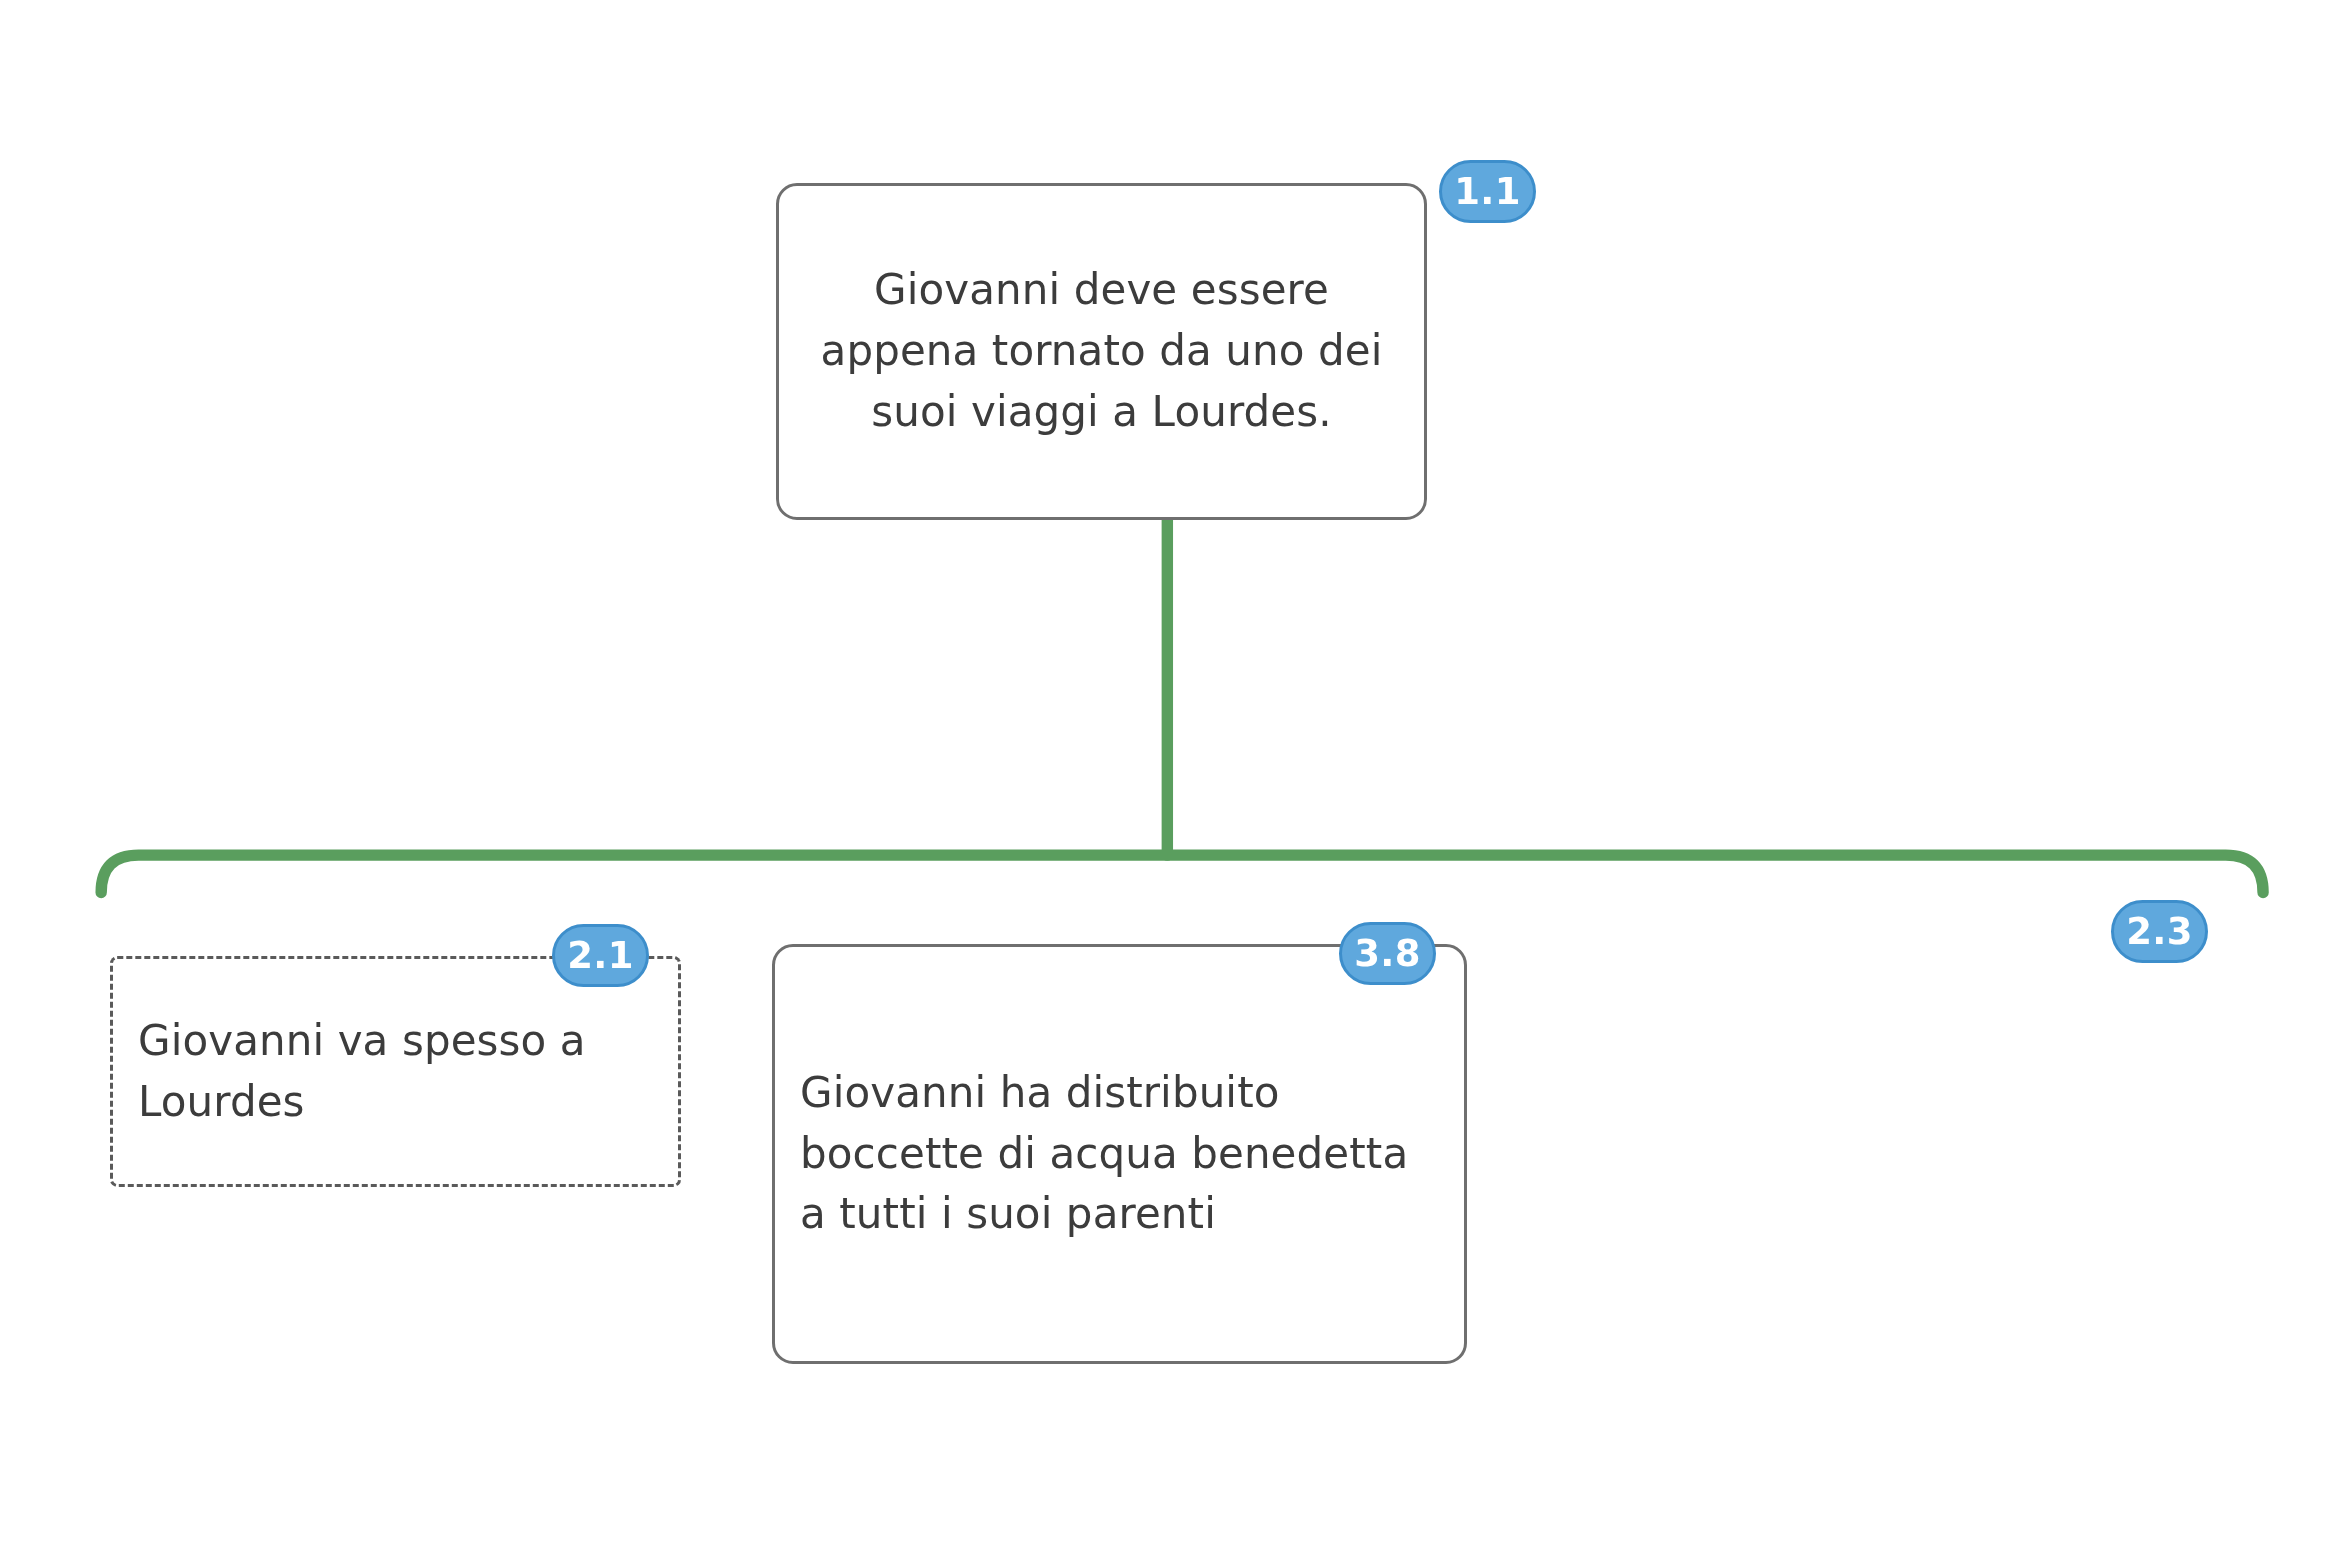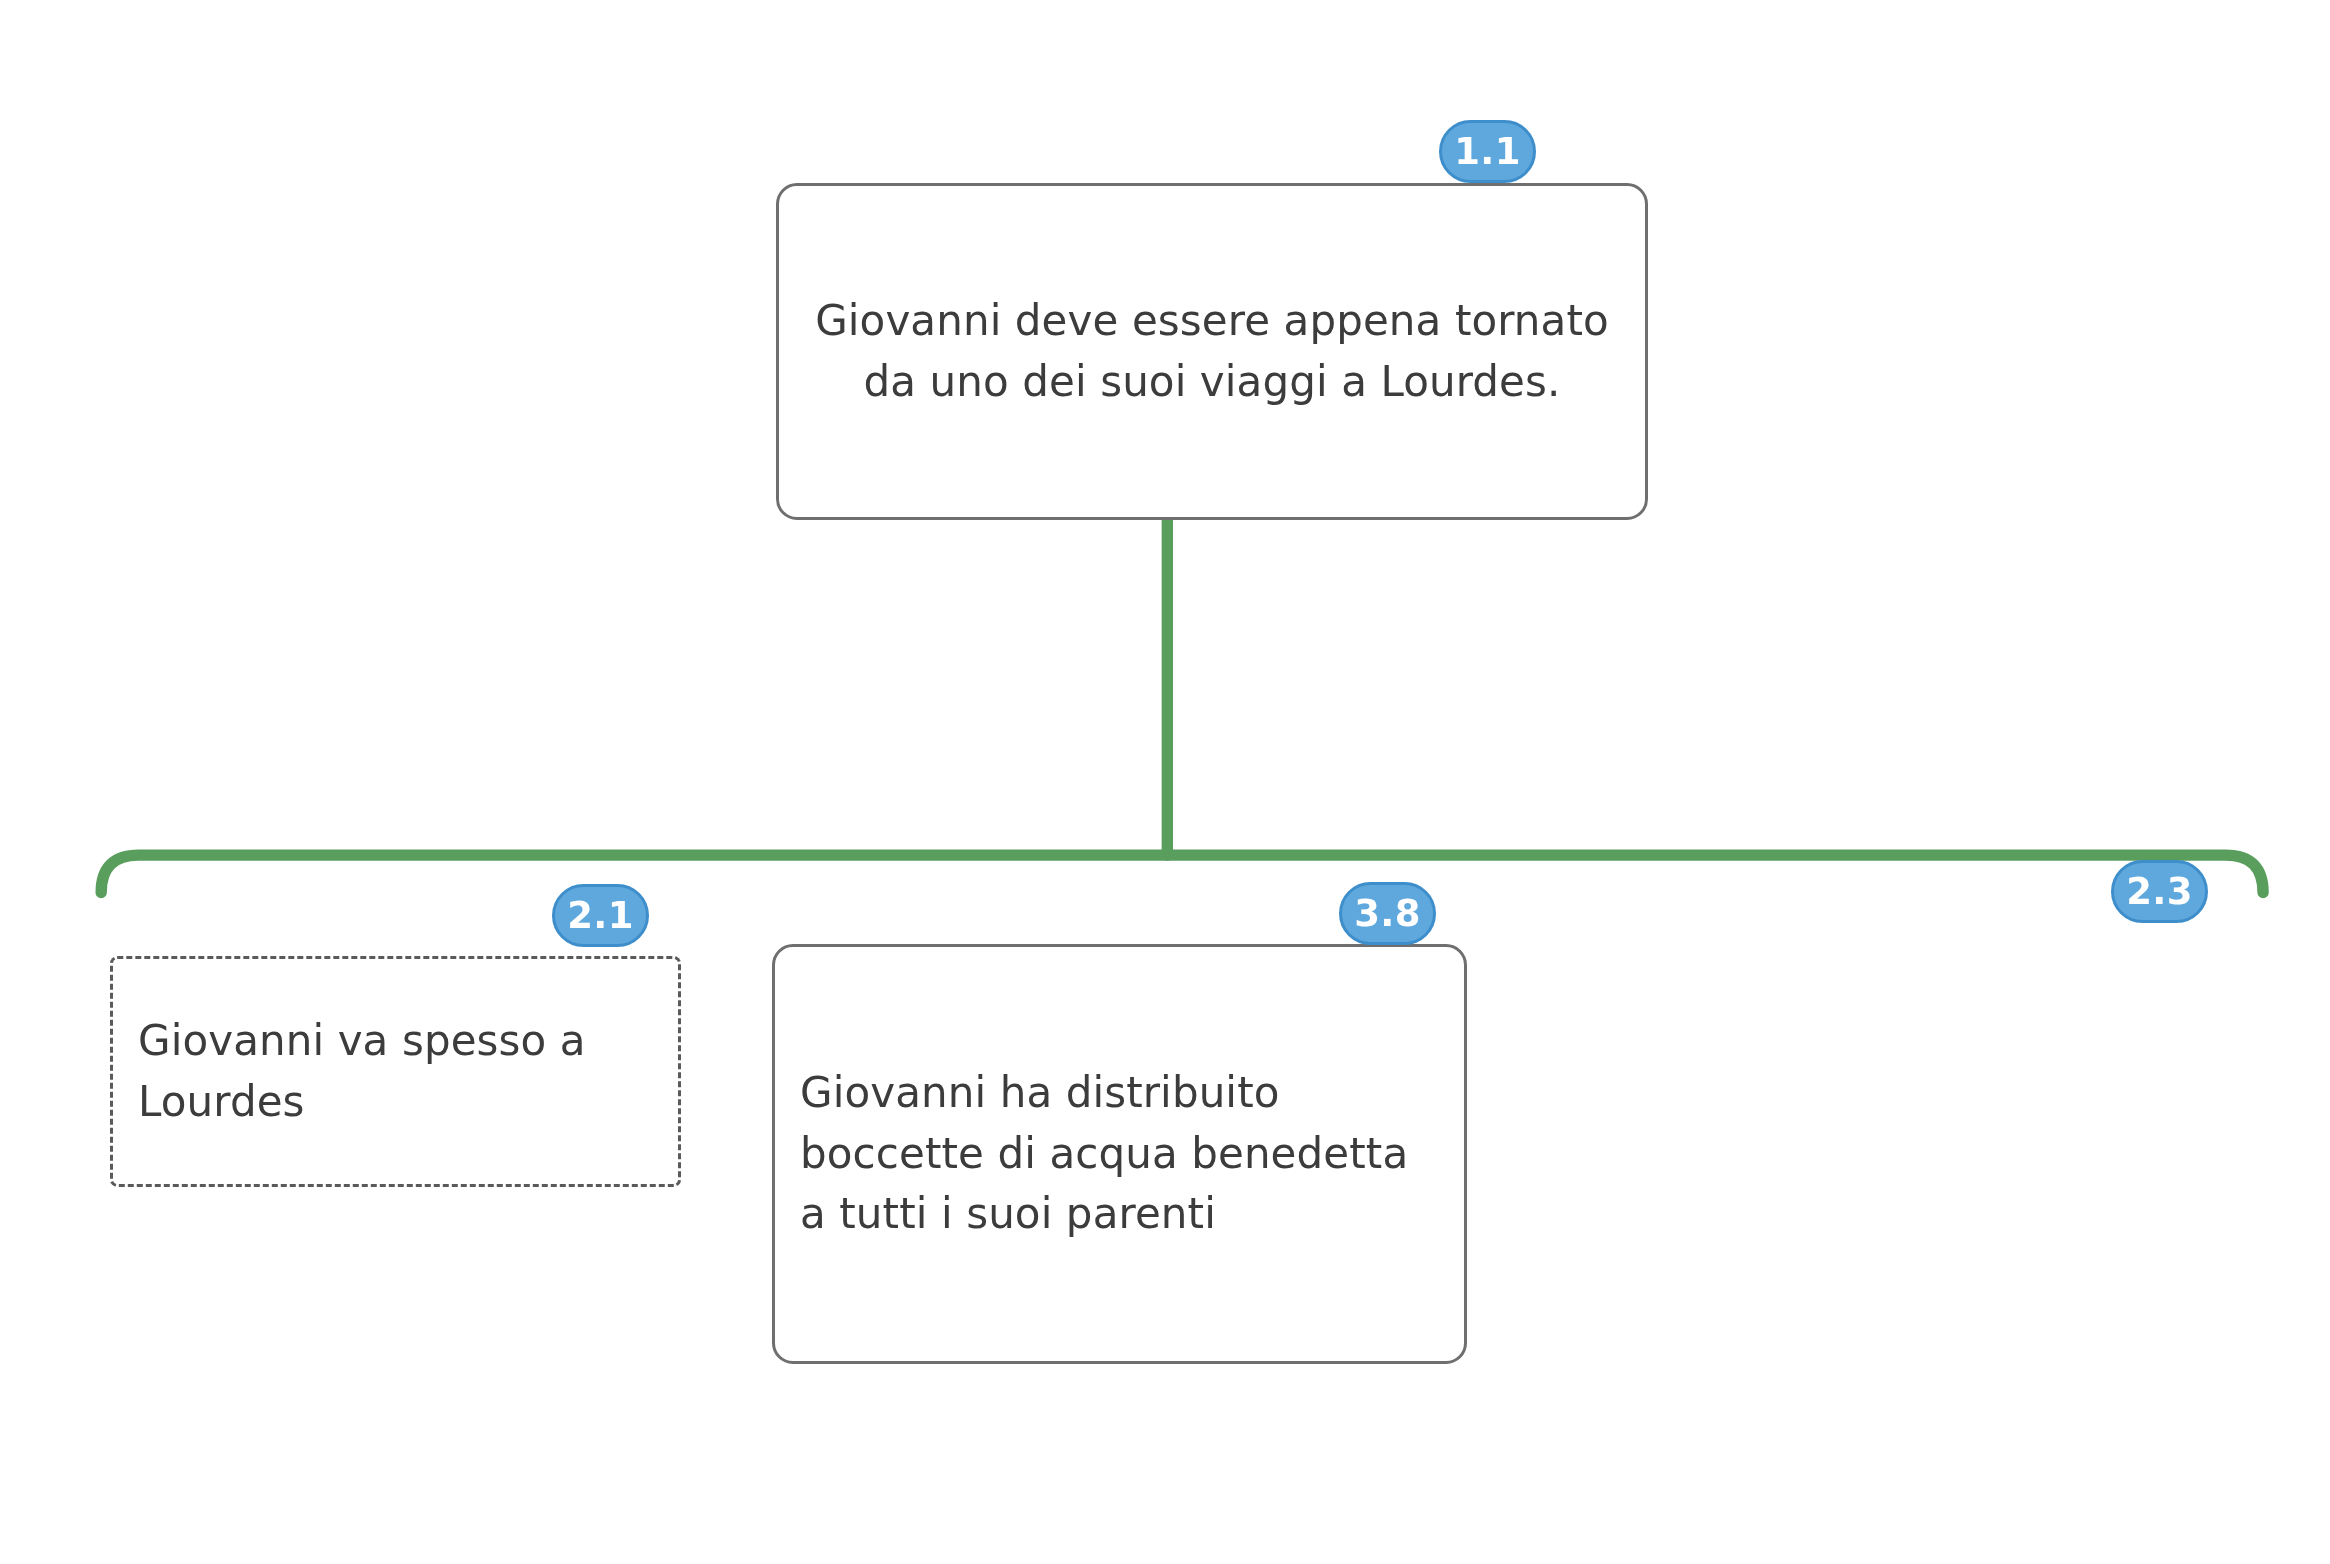--- a/index.html
+++ b/index.html
@@ -61,24 +61,25 @@
     border-radius: 32px;
     background: #5fa8dd;
     border: 3.6px solid #3d8ecb;
     color: #ffffff;
     font-size: 37px;
     font-weight: bold;
     display: flex;
     align-items: center;
     justify-content: center;
     letter-spacing: 0.3px;
+    margin-top: 40px;
   }
 
   
-  #node-1-1 { left: 776px; top: 183px; width: 872px; height: 337px; }
+  #node-1-1 { left: 776px; top: 183px; width: 651px; height: 337px; }
   #badge-1-1 { left: 1439px; top: 120px; }
 
   
   #node-2-1 { left: 110px; top: 956px; width: 571px; height: 231px; }
   #badge-2-1 { left: 552px; top: 884px; }
 
   
   #node-2-2 { left: 772px; top: 944px; width: 695px; height: 420px; }
   #badge-2-2 { left: 1339px; top: 882px; }
 

